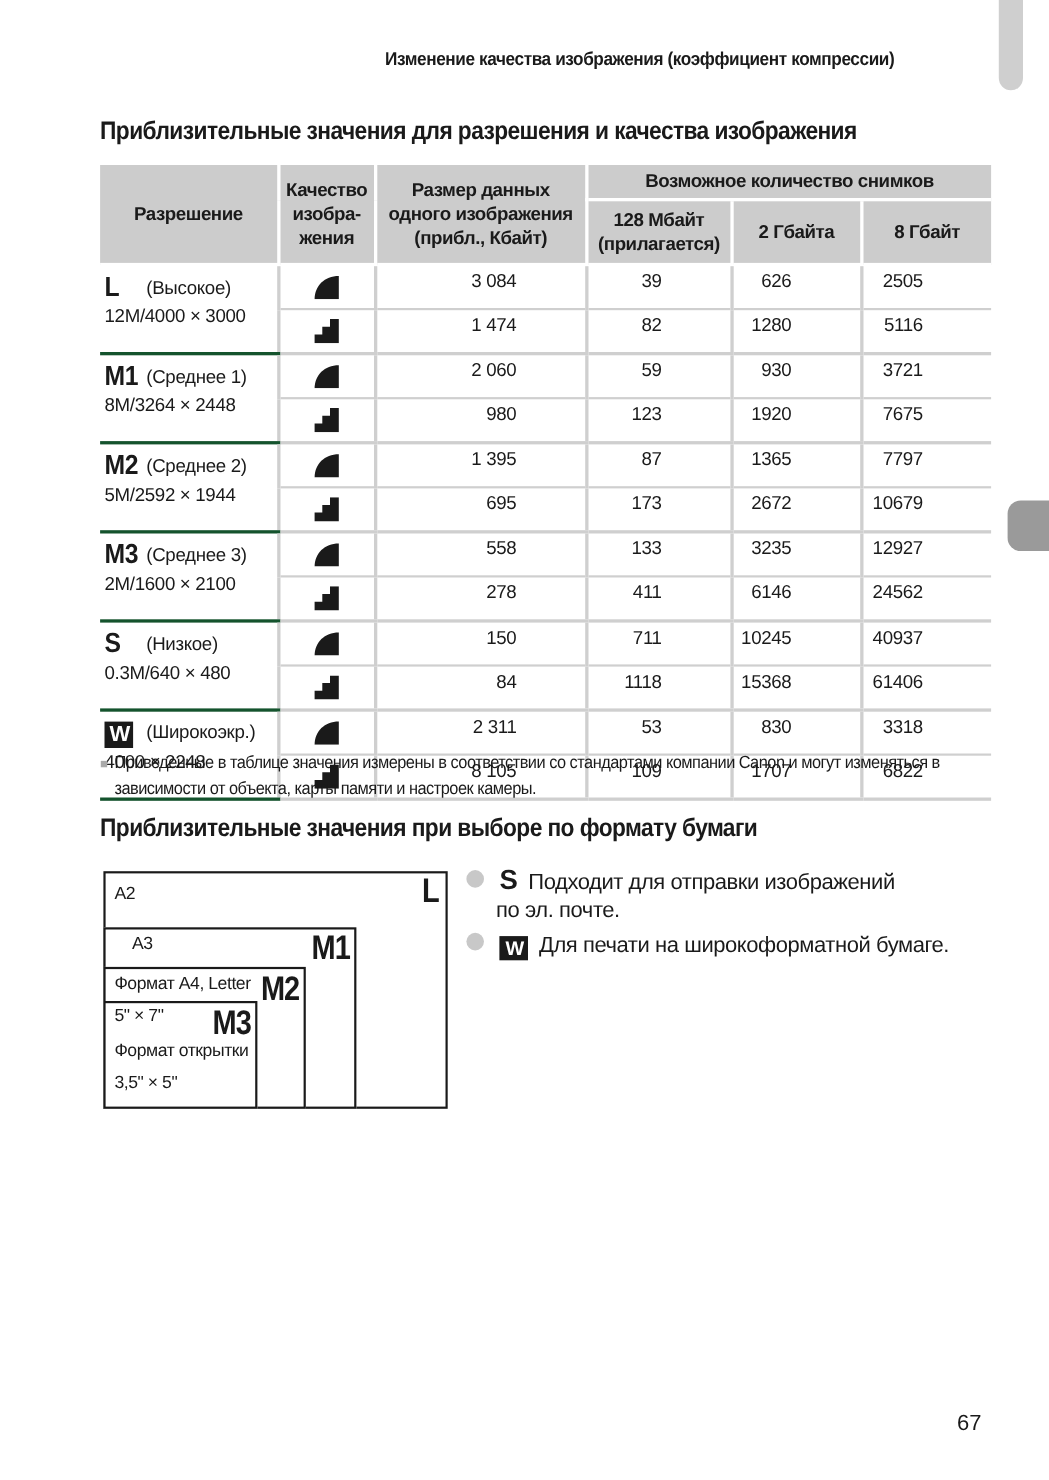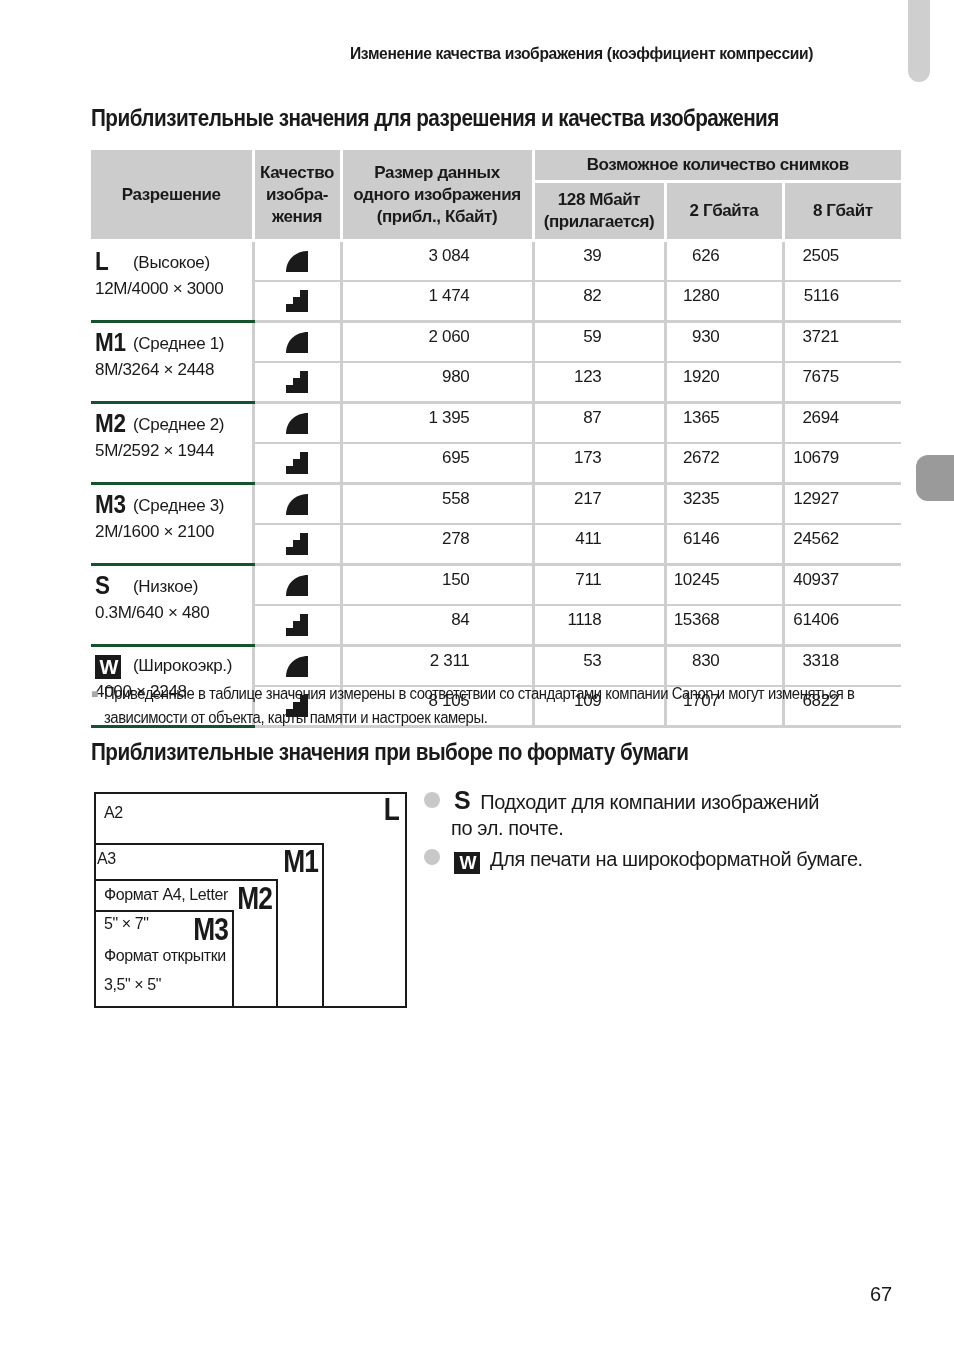--- a/index.html
+++ b/index.html
@@ -196,21 +196,21 @@
       <span>5M/2592 × 1944</span>
     </td>
     <td class="q">
       <svg class="q-fine" viewBox="0 0 24 22">
             <path d="M1 22 C1 10 10 1 23 1 L23 22 Z" fill="#1a1a1a"></path>
           </svg>
     </td>
     <td class="num sz">1 395</td>
     <td class="num">87</td>
     <td class="num">1365</td>
-    <td class="num">2694</td>
+    <td class="num">7797</td>
   </tr>
   <tr class="grp-end">
     <td class="q">
       <svg class="q-normal" viewBox="0 0 24 22">
             <path d="M1 22 L1 14 L8 14 L8 7 L15 7 L15 0 L23 0 L23 22 Z" fill="#1a1a1a"></path>
           </svg>
     </td>
     <td class="num sz">695</td>
     <td class="num">173</td>
     <td class="num">2672</td>
@@ -221,21 +221,21 @@
     <td class="res" rowspan="2">
       <span class="res-icon">M3</span><span>(Среднее 3)</span><br>
       <span>2M/1600 × 2100</span>
     </td>
     <td class="q">
       <svg class="q-fine" viewBox="0 0 24 22">
             <path d="M1 22 C1 10 10 1 23 1 L23 22 Z" fill="#1a1a1a"></path>
           </svg>
     </td>
     <td class="num sz">558</td>
-    <td class="num">217</td>
+    <td class="num">133</td>
     <td class="num">3235</td>
     <td class="num">12927</td>
   </tr>
   <tr class="grp-end">
     <td class="q">
       <svg class="q-normal" viewBox="0 0 24 22">
             <path d="M1 22 L1 14 L8 14 L8 7 L15 7 L15 0 L23 0 L23 22 Z" fill="#1a1a1a"></path>
           </svg>
     </td>
     <td class="num sz">278</td>
@@ -305,35 +305,35 @@
   <span class="text">Приведенные в таблице значения измерены в соответствии со стандартами компании Canon и могут изменяться в зависимости от объекта, карты памяти и настроек камеры.</span>
 </div>
 
 <div id="title2" class="section-title">Приблизительные значения при выборе по формату бумаги</div>
 
 <div id="p-L" class="paper">
   <span class="paper-label" style="left:8px;top:10px">A2</span>
   <span class="paper-size" style="right:6px;top:-2px">L</span>
 </div>
 <div id="p-M1" class="paper">
-  <span class="paper-label" style="left:1px;top:5px">A3</span>
+  <span class="paper-label" style="left:24px;top:5px">A3</span>
   <span class="paper-size" style="right:4px;top:-1px">M1</span>
 </div>
 <div id="p-M2" class="paper">
   <span class="paper-label" style="left:8px;top:5px">Формат A4, Letter</span>
   <span class="paper-size" style="right:4px;top:0px">M2</span>
 </div>
 <div id="p-M3" class="paper">
   <span class="paper-label" style="left:8px;top:3px">5" × 7"</span>
   <span class="paper-label" style="left:8px;top:35px">Формат открытки</span>
   <span class="paper-label" style="left:8px;top:64px">3,5" × 5"</span>
   <span class="paper-size" style="right:4px;top:0px">M3</span>
 </div>
 
 <div id="tip1" class="tip">
-  <span class="dot"></span><span class="s-icon">S</span><span>Подходит для компании изображений</span>
+  <span class="dot"></span><span class="s-icon">S</span><span>Подходит для отправки изображений</span>
 </div>
 <div id="tip1b" class="tip">по эл. почте.</div>
 <div id="tip2" class="tip">
   <span class="dot"></span><span class="w-icon">W</span><span>Для печати на широкоформатной бумаге.</span>
 </div>
 
 <div class="page-num">67</div>
 
 </body></html>

